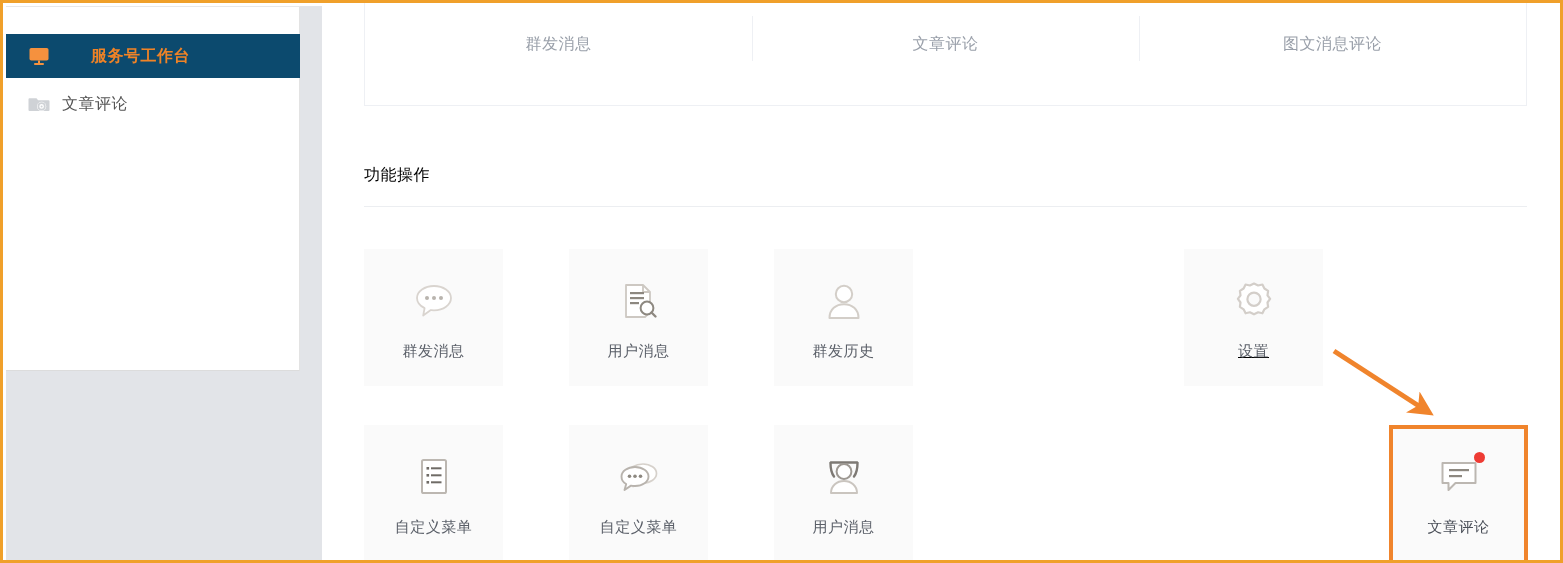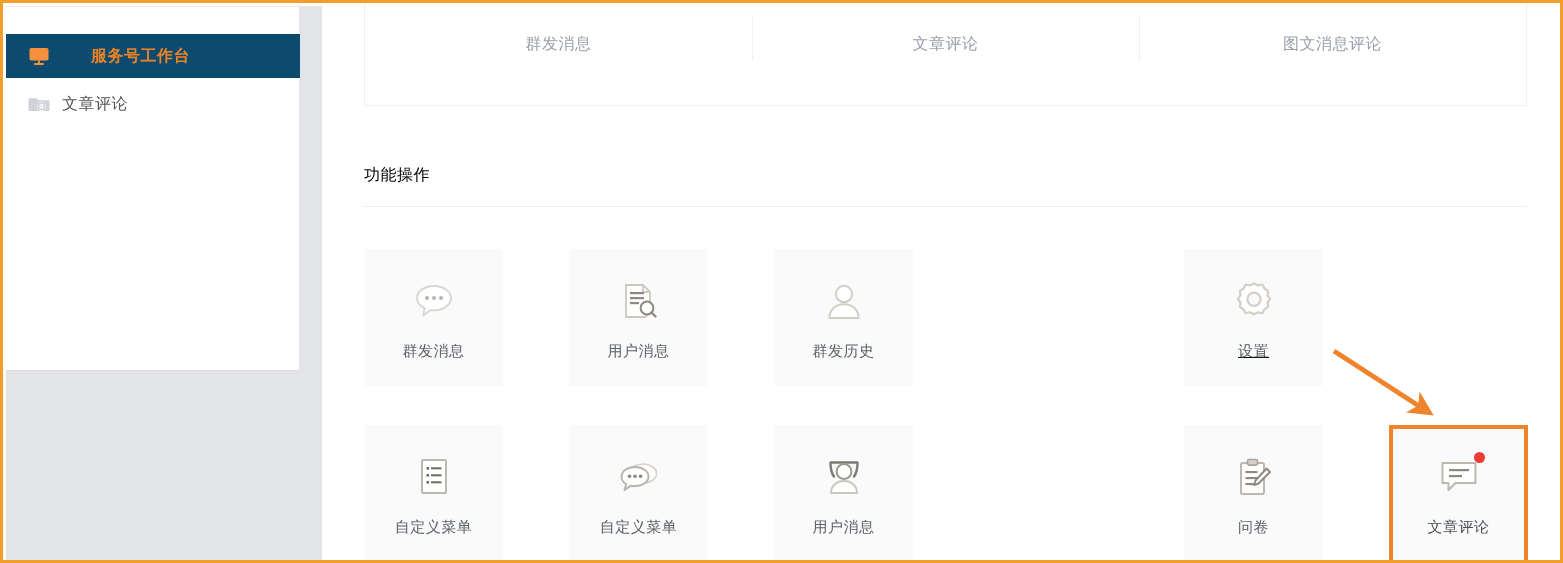--- a/index.html
+++ b/index.html
@@ -326,33 +326,20 @@
               <path d="M9.5 9 C9.5 18 13 22.5 13 22.5" fill="none" stroke="#7d7974" stroke-width="2.4" stroke-linecap="round"></path>
               <path d="M36.5 9 C36.5 18 33 22.5 33 22.5" fill="none" stroke="#7d7974" stroke-width="2.4" stroke-linecap="round"></path>
               <circle cx="23" cy="17.5" r="7.4" fill="#ffffff" stroke="#9d9892" stroke-width="2"></circle>
               <path d="M10 39 C10 31.5 16 27 23 27 C30 27 36 31.5 36 39 Z" fill="#ffffff" stroke="#cac5bf" stroke-width="2" stroke-linejoin="round"></path>
             </svg>
           </span>
           <span class="tile-label">用户消息</span>
         </div>
 
 
-        <div class="tile" style="left:820px;">
-          <span class="tile-icon">
-            <svg width="46" height="46" viewBox="0 0 46 46">
-              <rect x="10" y="9" width="23" height="31" rx="1.8" fill="#ffffff" stroke="#bcb7b1" stroke-width="2"></rect>
-              <rect x="16.5" y="5.5" width="10" height="5.6" rx="1.6" fill="#d4cfc9" stroke="#a9a49e" stroke-width="1.6"></rect>
-              <rect x="14.5" y="17" width="12" height="2.1" fill="#8d8880"></rect>
-              <rect x="14.5" y="23" width="12" height="2.1" fill="#8d8880"></rect>
-              <rect x="14.5" y="29" width="8" height="2.1" fill="#8d8880"></rect>
-              <path d="M35.5 14.5 L39 18 L27.5 29.5 L23 31 L24.5 26.5 Z" fill="#ffffff" stroke="#8d8880" stroke-width="1.9" stroke-linejoin="round"></path>
-            </svg>
-          </span>
-          <span class="tile-label">问卷</span>
-        </div>
 
         <div class="tile highlighted" style="left:1025px;">
           <span class="tile-icon">
             <svg width="46" height="46" viewBox="0 0 46 46">
               <path d="M6.5 9 h33 v20 h-20 l-7 7 v-7 h-6 z" fill="#ffffff" stroke="#bcb7b1" stroke-width="2" stroke-linejoin="round"></path>
               <rect x="13" y="15" width="20" height="2.2" fill="#8d8880"></rect>
               <rect x="13" y="21" width="13" height="2.2" fill="#8d8880"></rect>
             </svg>
             <span class="badge-dot"></span>
           </span>

